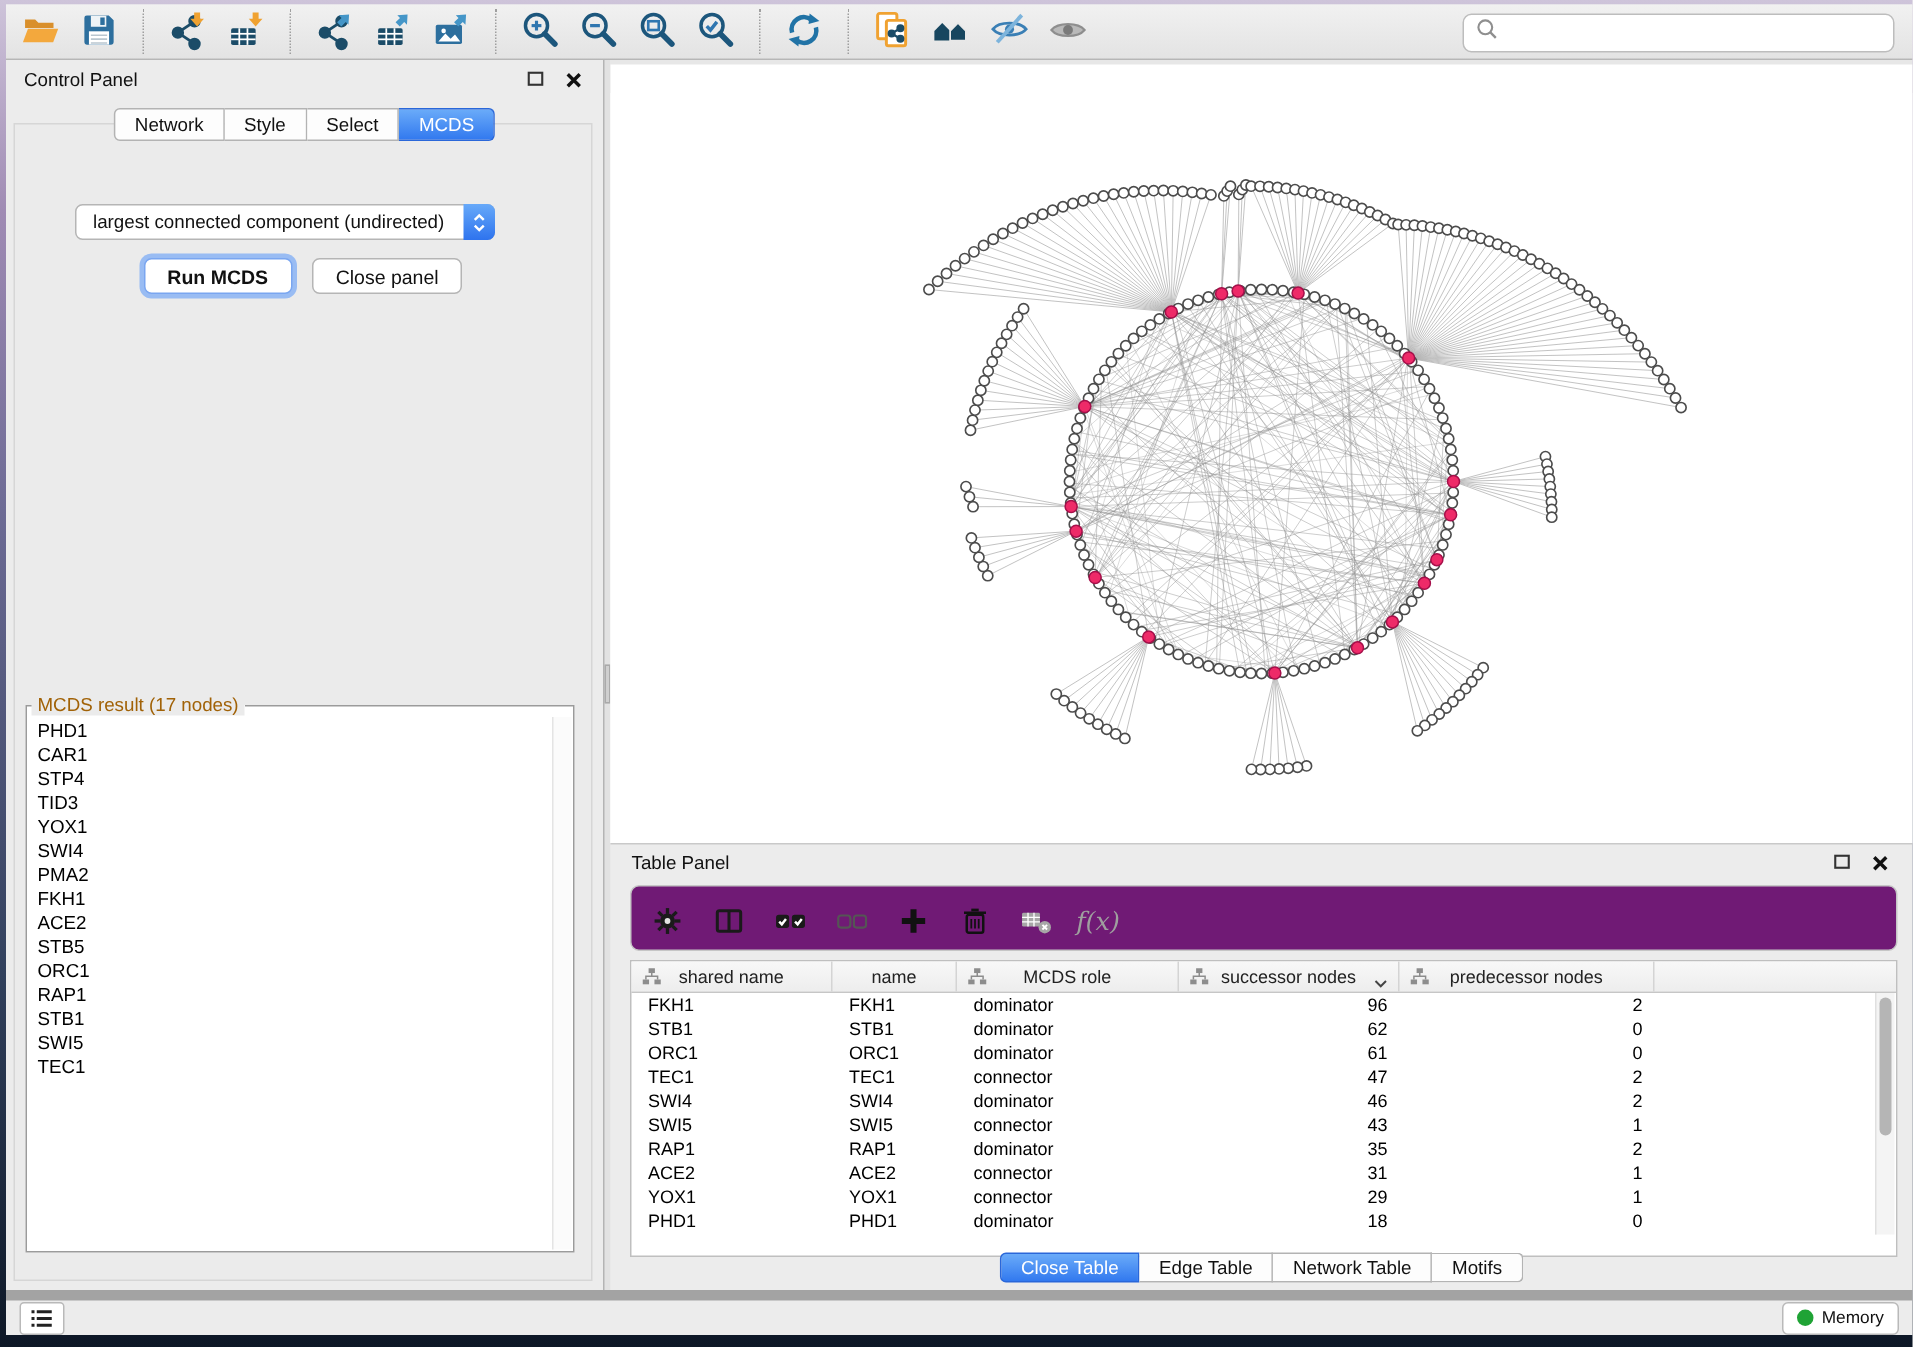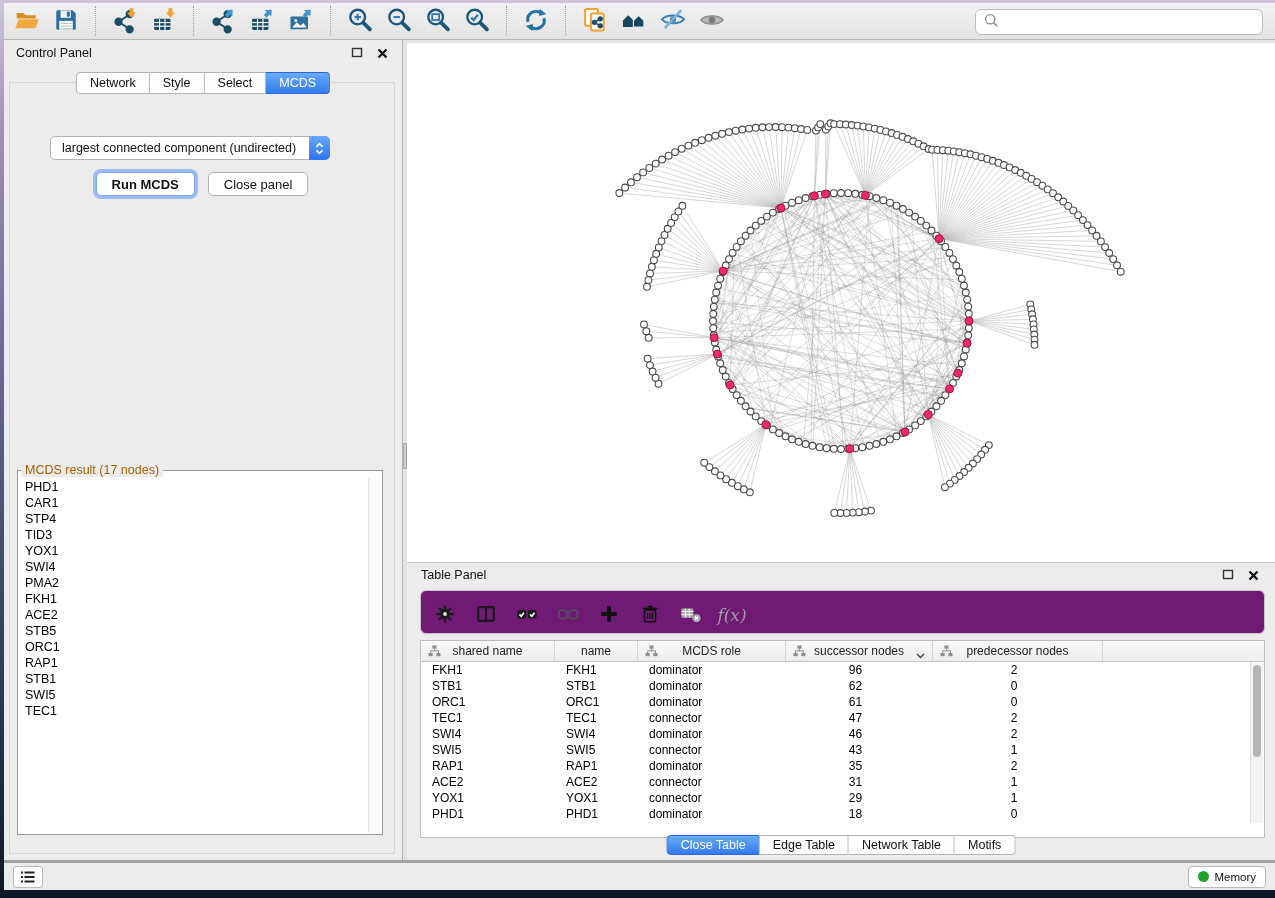--- a/index.html
+++ b/index.html
@@ -86,30 +86,30 @@
     background:#fff; border:1px solid #bfbfbf; }
   .thead { display:flex; height:21px; background:linear-gradient(#f8f8f8,#ededed);
     border-bottom:1px solid #c6c6c6; }
   .th { position:relative; display:flex; align-items:center; justify-content:center;
     font-size:12px; color:#222; border-right:1px solid #d4d4d4; height:100%; }
   .th .tree { position:absolute; left:7px; top:4px; }
   .th .chev { position:absolute; right:7px; top:7px; }
   .tbody { position:relative; }
   .tr { display:flex; height:16px; line-height:16px; }
   .td { font-size:12px; color:#000; padding-left:11px; overflow:hidden; white-space:nowrap; }
-  .td.num { text-align:center; padding-left:0; padding-right:8px; }
+  .td.num { text-align:right; padding-left:0; padding-right:8px; }
   .vscroll { position:absolute; right:1px; top:21px; bottom:14px; width:13px;
     background:#f4f4f4; border-left:1px solid #e0e0e0; }
   .vthumb { position:absolute; left:2px; right:2px; top:3px; height:92px; background:#b5b5b5; border-radius:5px; }
   .tp-tabs { position:absolute; top:272px; left:50%; transform:translateX(-50%); }
   .tp-tabs .seg-tab { height:20px; padding:2px 13px; }
 
   
   .statusbar { position:absolute; left:0; right:0; bottom:0; height:30px; background:#ececec;
-    border-top:3px solid #a3a3a3; display:flex; align-items:center; padding:0 9px; }
+    border-top:7px solid #a3a3a3; display:flex; align-items:center; padding:0 9px; }
   .sb-btn { width:30px; height:22px; background:#fff; border:1px solid #b9b9b9; border-radius:3px;
     display:flex; align-items:center; justify-content:center; }
   .sb-mem { margin-left:auto; height:22px; background:#fff; border:1px solid #b9b9b9; border-radius:4px;
     display:flex; align-items:center; gap:5px; padding:0 9px; font-size:11.5px; color:#111; font-family:inherit; }
   .mem-dot { width:11px; height:11px; border-radius:50%; background:#1fa335; display:inline-block; }
 </style>
 </head>
 <body>
 
 <div class="app">

